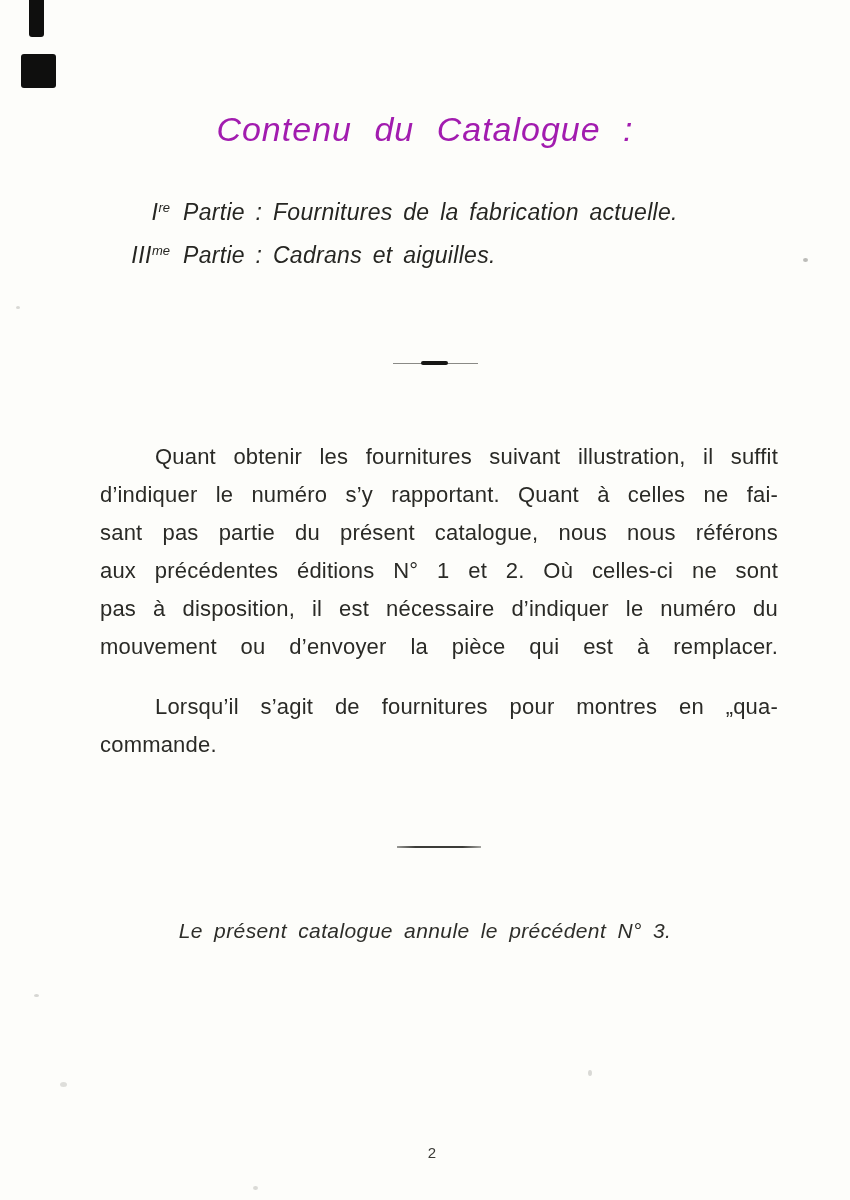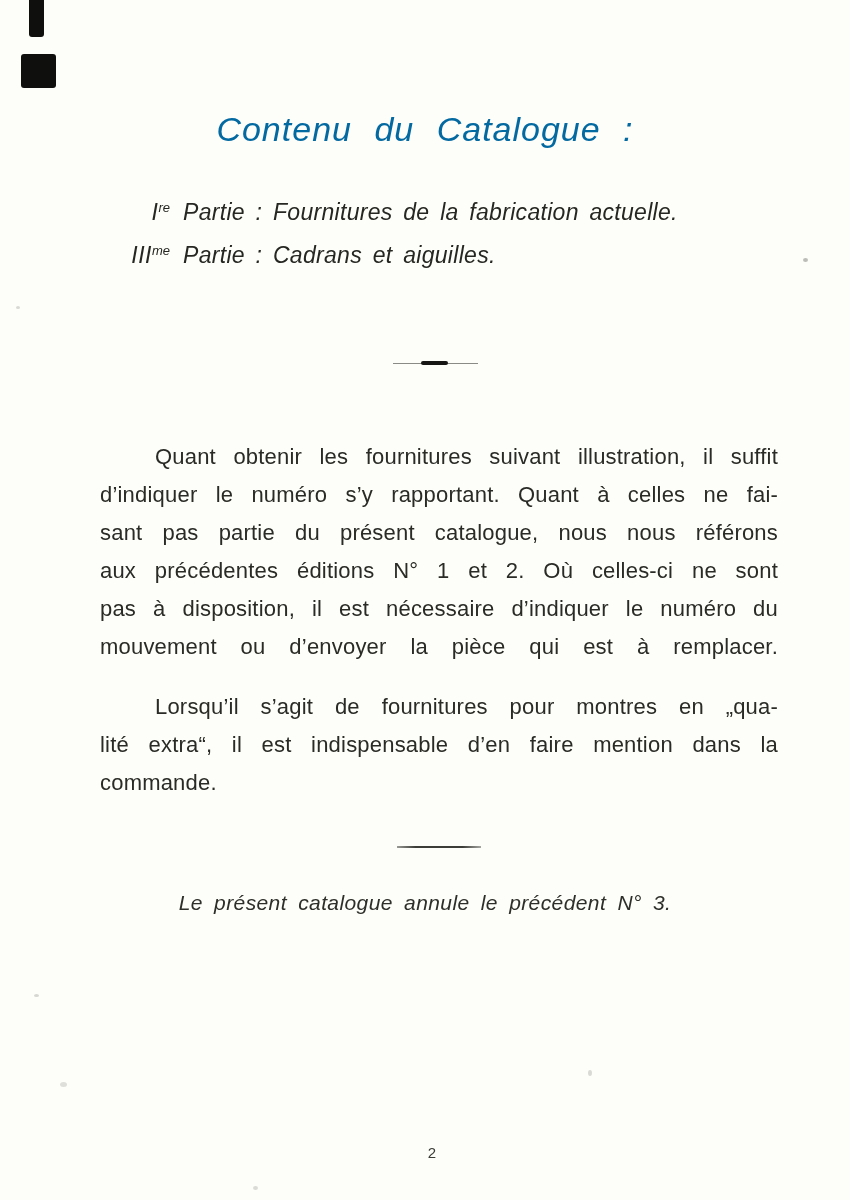--- a/index.html
+++ b/index.html
@@ -13,21 +13,21 @@
   }
   
   .scan-bar{position:absolute;left:29px;top:0;width:15px;height:37px;background:#0f0f0e;border-radius:0 0 3px 3px;}
   .scan-square{position:absolute;left:21px;top:54px;width:35px;height:34px;background:#0f0f0e;border-radius:3px;}
   
   .title{
     position:absolute;left:0;top:110px;width:850px;
     text-align:center;
     font-size:34px;font-style:italic;font-weight:400;
     letter-spacing:1px;word-spacing:12px;
-    color:#0369a1;
+    color:#a21caf;
   }
   
   .parts{position:absolute;left:112px;top:191px;width:680px;font-style:italic;}
   .part-row{height:42.5px;line-height:42.5px;font-size:23px;letter-spacing:.3px;word-spacing:4px;color:#262622;}
   .part-num{display:inline-block;width:58px;text-align:right;letter-spacing:.5px;}
   .part-num sup{font-size:13px;letter-spacing:0;vertical-align:0;position:relative;top:-8px;}
   .part-text{margin-left:13px;}
   
   .divider1{position:absolute;left:393px;top:360px;width:85px;height:6px;}
   .divider1 .thin{position:absolute;left:0;top:3px;width:85px;height:1px;background:#8a8a86;}
@@ -42,21 +42,21 @@
     width:678px;height:38px;line-height:38px;overflow:hidden;
     font-size:22px;color:#29292575;
     color:#2a2a26;
     text-align:justify;text-align-last:justify;text-justify:inter-word;
     letter-spacing:.2px;
   }
   .jline.indent{padding-left:55px;width:623px;}
   .jline.lastline{text-align:left;text-align-last:left;}
   
   .note{
-    position:absolute;left:0;top:891px;width:850px;
+    position:absolute;left:0;top:919px;width:850px;
     text-align:center;font-style:italic;
     font-size:21px;letter-spacing:.4px;word-spacing:5px;
     color:#2e2e2a;
   }
   
   .pagenum{
     position:absolute;left:420px;top:1144px;width:24px;
     text-align:center;font-size:15px;color:#3a3a36;
   }
   
@@ -96,21 +96,20 @@
     <div class="jline indent">Quant obtenir les fournitures suivant illustration, il suffit</div>
     <div class="jline">d’indiquer le numéro s’y rapportant. Quant à celles ne fai-</div>
     <div class="jline">sant pas partie du présent catalogue, nous nous référons</div>
     <div class="jline">aux précédentes éditions N° 1 et 2. Où celles-ci ne sont</div>
     <div class="jline">pas à disposition, il est nécessaire d’indiquer le numéro du</div>
     <div class="jline">mouvement ou d’envoyer la pièce qui est à remplacer.</div>
   </div>
 
   <div class="para p2">
     <div class="jline indent">Lorsqu’il s’agit de fournitures pour montres en „qua-</div>
-    <div class="jline">lité extra“, il est indispensable d’en faire mention dans la</div>
     <div class="jline lastline">commande.</div>
   </div>
 
   <div class="divider2"></div>
 
   <div class="note">Le présent catalogue annule le précédent N° 3.</div>
 
   <div class="pagenum">2</div>
 
   <div class="speck sp1"></div>

